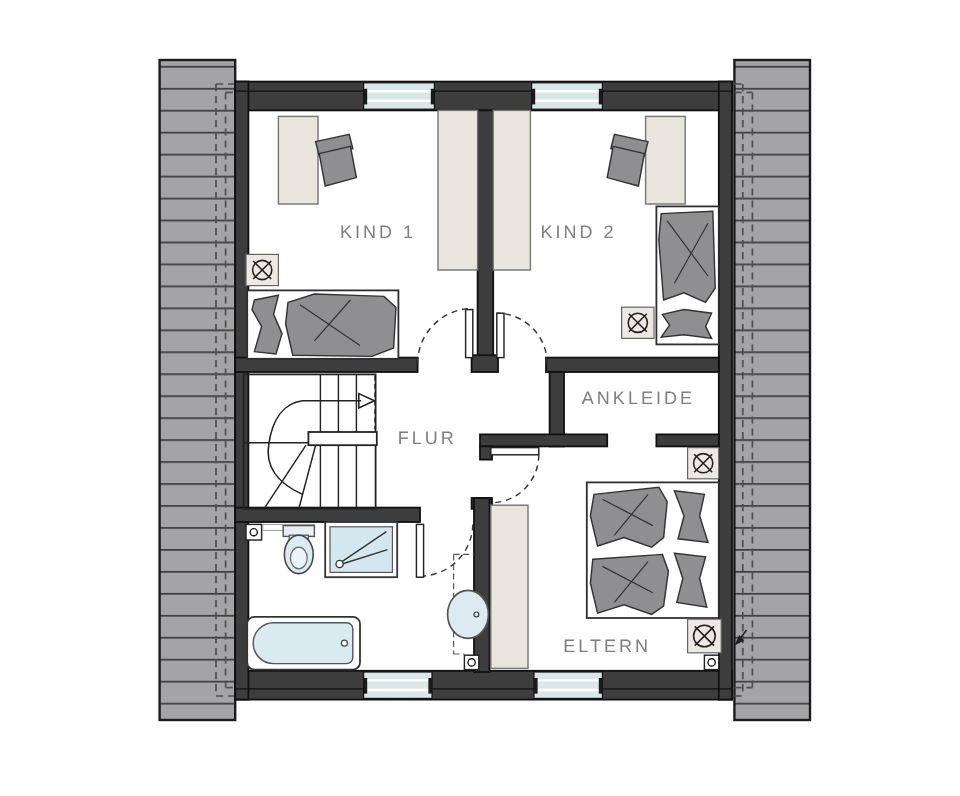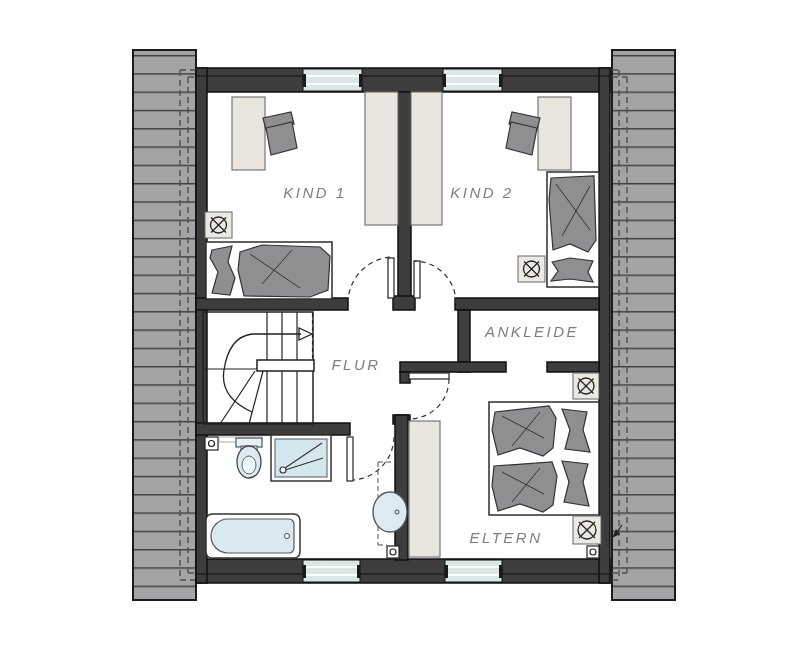--- a/index.html
+++ b/index.html
@@ -1,17 +1,17 @@
 <!DOCTYPE html>
 <html><head>
 <meta charset="utf-8">
 <style>
   html,body{margin:0;padding:0;background:#ffffff;}
   .stage{position:relative;width:800px;height:630px;background:#ffffff;overflow:hidden;
-         font-family:"Liberation Sans", sans-serif;font-style:italic;}
+         font-family:"Liberation Sans", sans-serif;}
   svg{position:absolute;left:0;top:0;}
   text.room-label{fill:#7e7e7e;font-size:15px;letter-spacing:2.5px;text-anchor:middle;
                   font-family:"Liberation Sans", sans-serif;}
 </style>
 </head>
 <body>
 
 <div class="stage">
 <svg width="800" height="663" viewBox="0 0 800 663">
 

